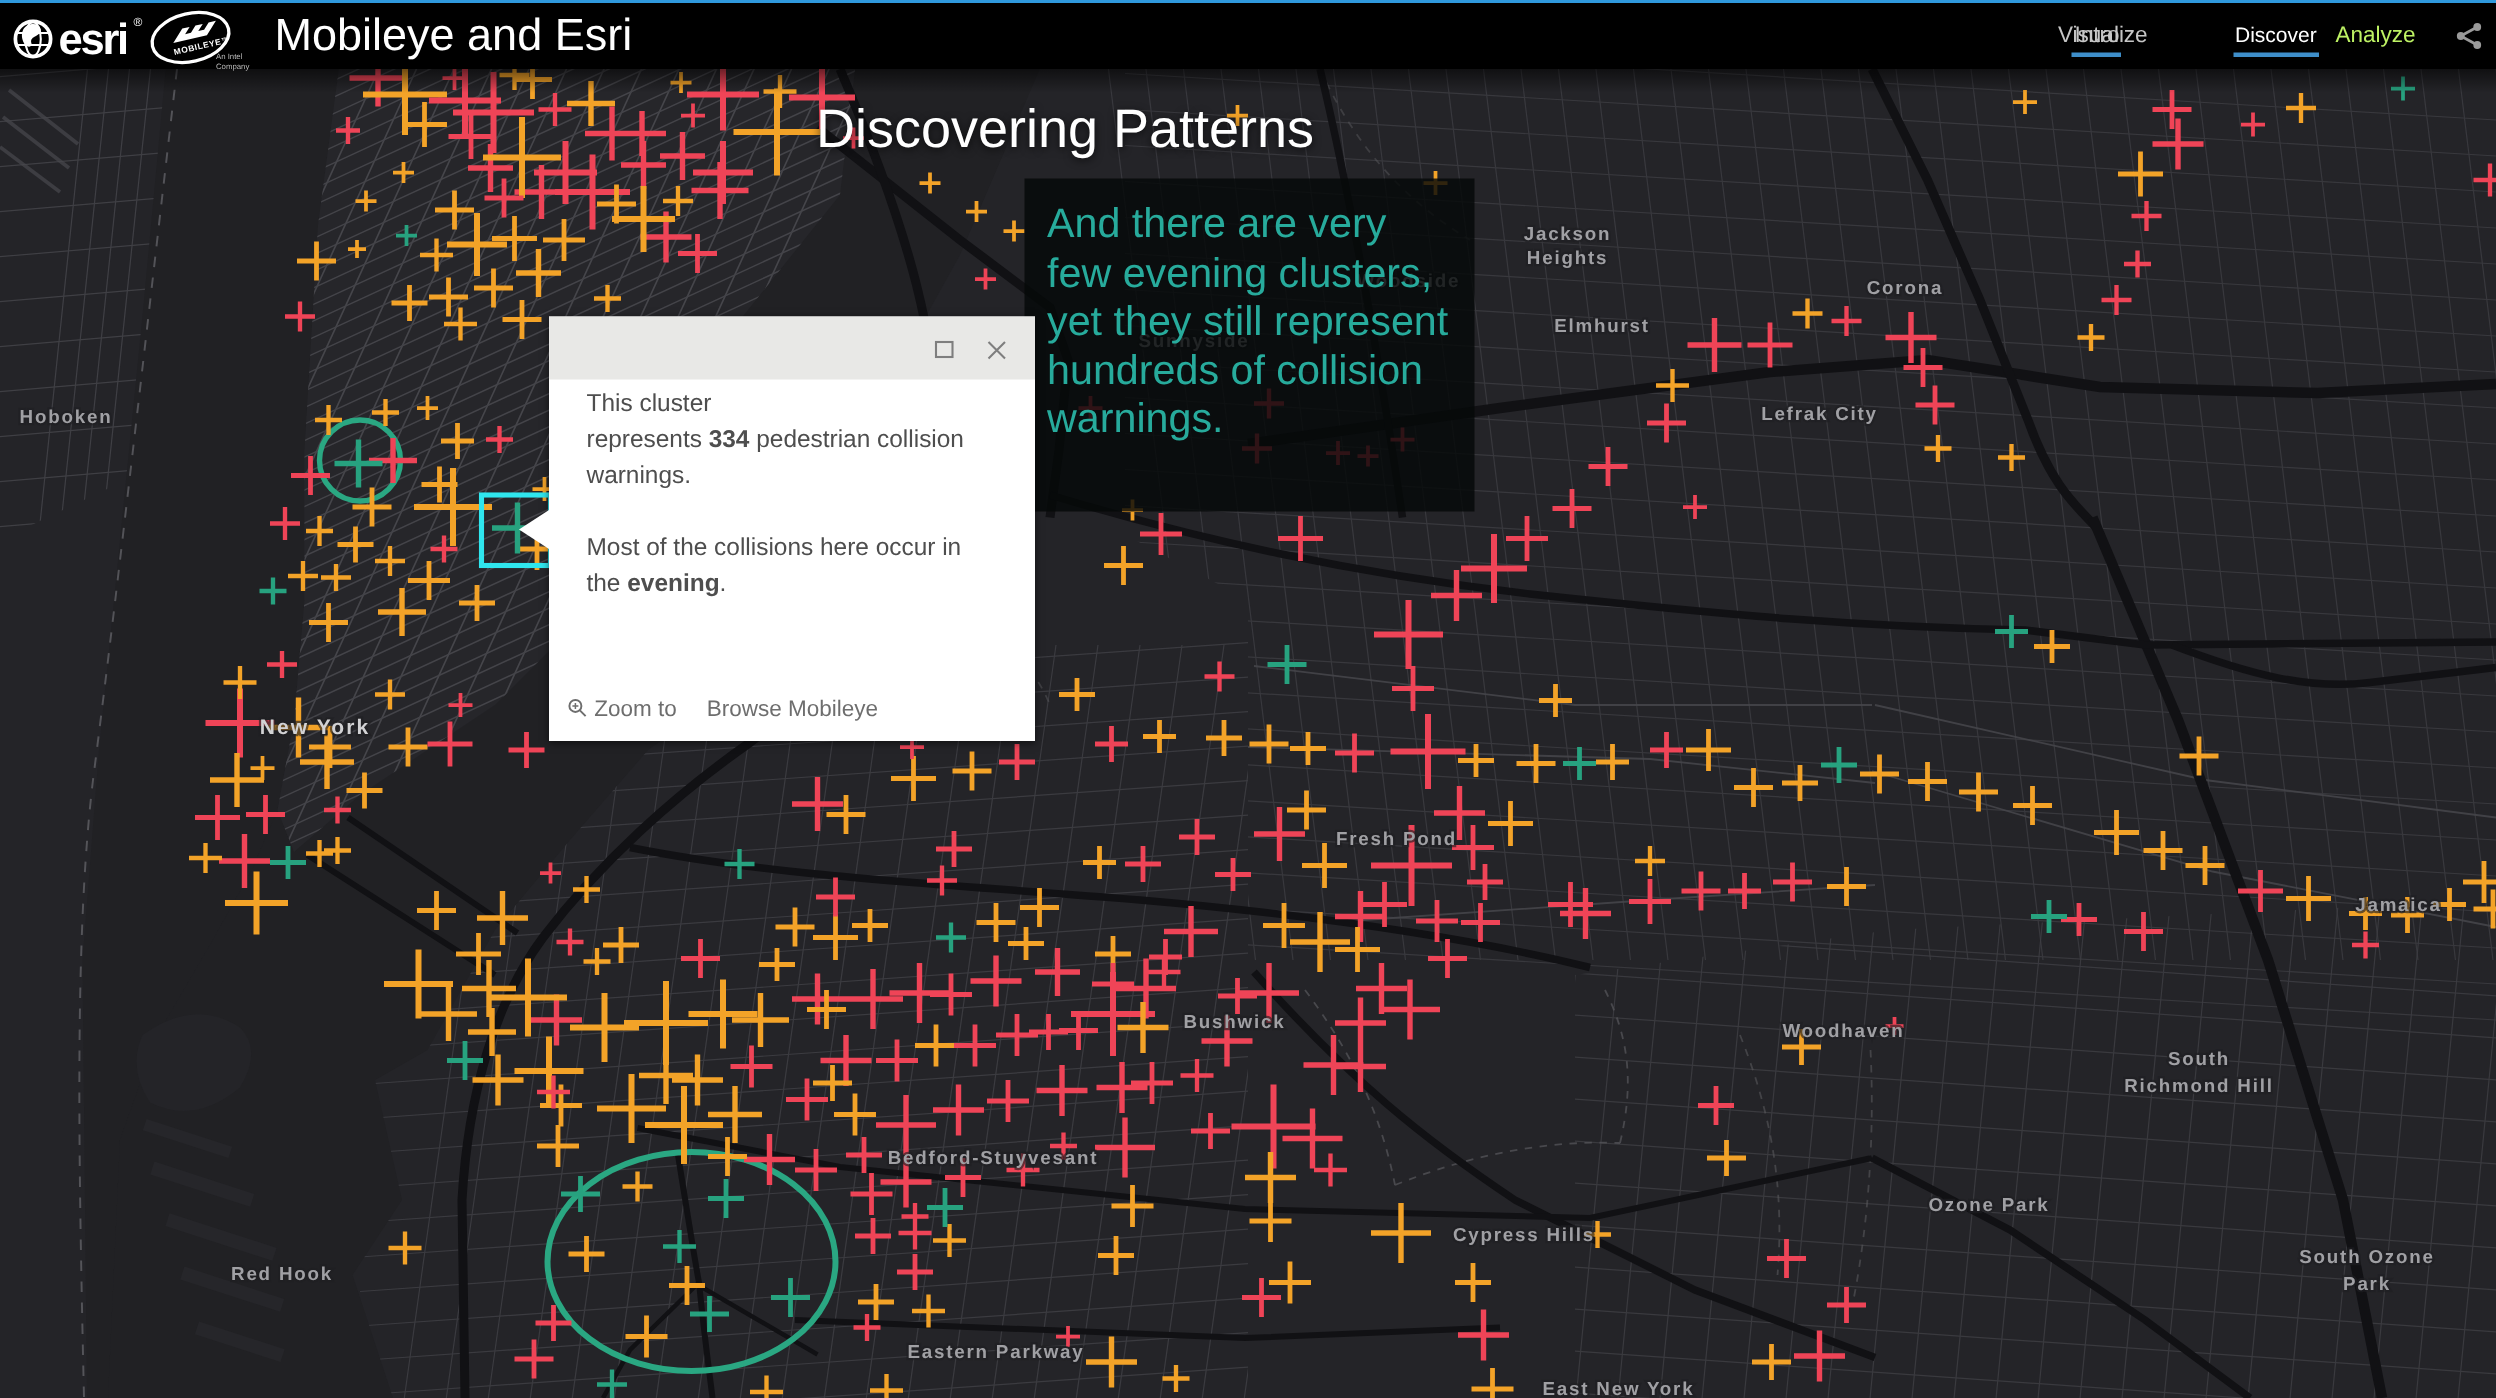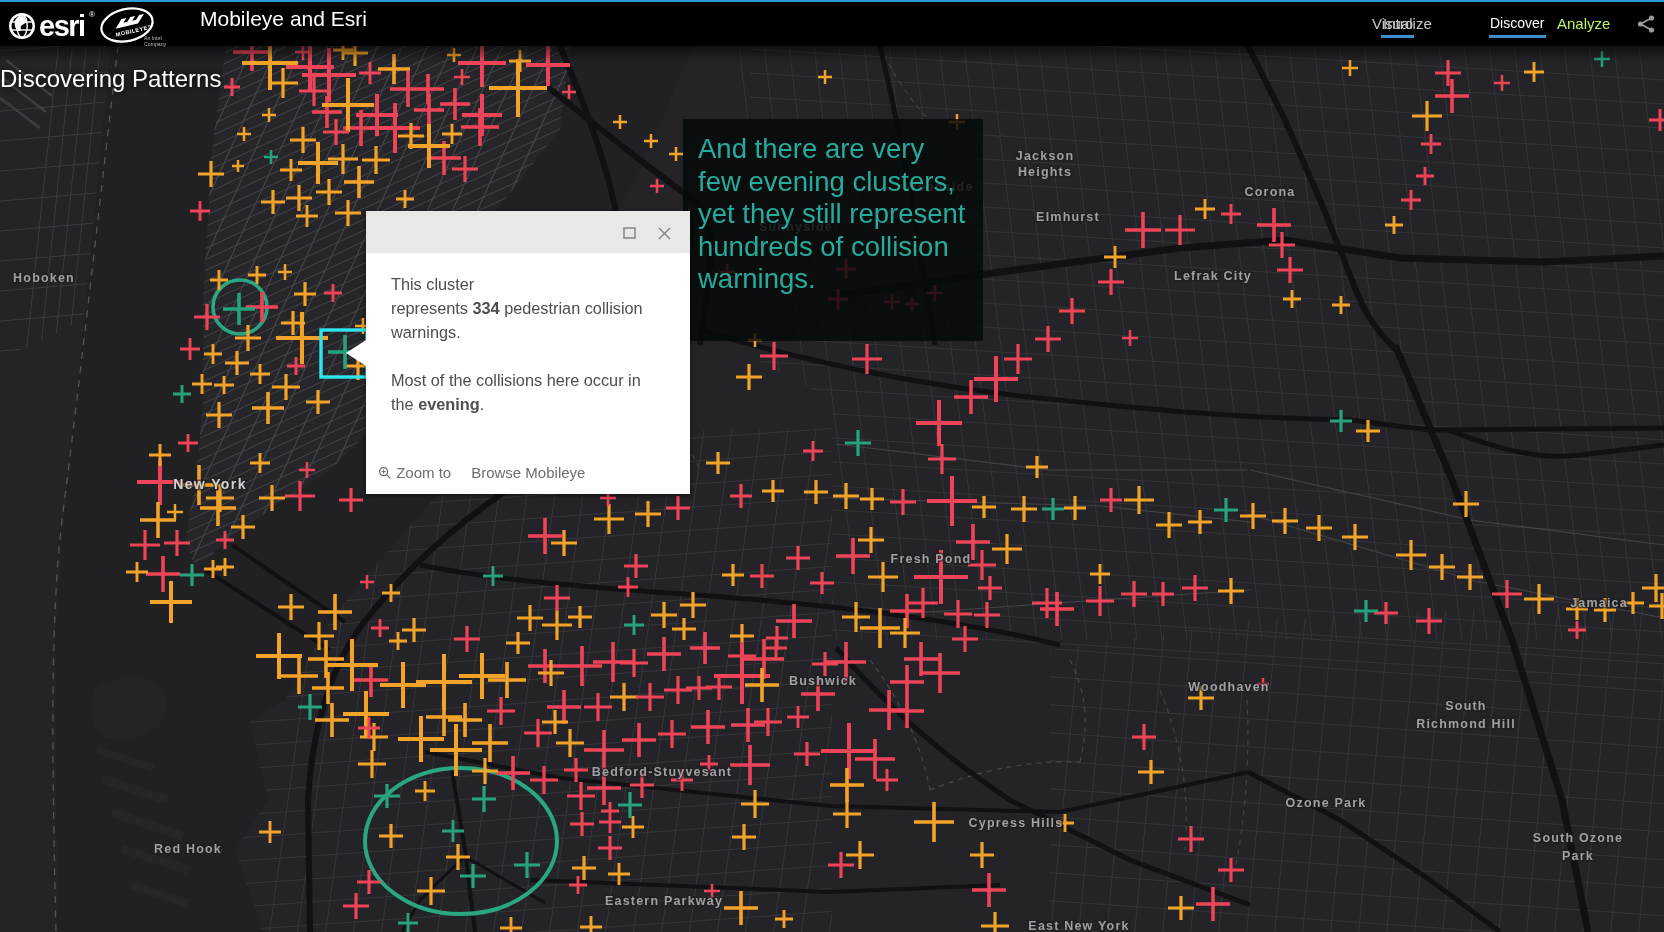--- a/index.html
+++ b/index.html
@@ -1,34 +1,34 @@
 <!DOCTYPE html>
 <html><head><meta charset="utf-8">
 <style>
 *{margin:0;padding:0;box-sizing:border-box}
 html,body{width:1664px;height:932px;overflow:hidden;background:#000;font-family:"Liberation Sans",sans-serif}
 #stage{position:relative;width:1664px;height:932px}
 #map{position:absolute;left:0;top:0}
 #topline{position:absolute;left:0;top:0;width:1664px;height:2px;background:#2f99dd;z-index:30}
 #hdr{position:absolute;left:0;top:2px;width:1664px;height:44px;background:#000;z-index:25}
 #hdrshadow{position:absolute;left:0;top:46px;width:1664px;height:16px;background:linear-gradient(rgba(0,0,0,.55),rgba(0,0,0,0));z-index:5}
-#title{position:absolute;left:0;top:65px;width:1420px;text-align:left;color:#fff;font-size:24px;font-weight:300;letter-spacing:0px;z-index:6;text-shadow:0 1px 6px rgba(0,0,0,.7)}
+#title{position:absolute;left:0;top:65px;width:1420px;text-align:center;color:#fff;font-size:36px;font-weight:300;letter-spacing:0px;z-index:6;text-shadow:0 1px 6px rgba(0,0,0,.7)}
 #tealbox{position:absolute;left:683px;top:119px;width:300px;height:222px;background:rgba(5,8,8,0.82);z-index:6;padding:14px 0 0 15px}
 #tealbox .t{color:#27ab9c;font-size:27.5px;line-height:32.5px;font-weight:400}
 #popup{position:absolute;left:366px;top:211px;width:324px;height:283px;background:#fff;z-index:10;box-shadow:0 1px 5px rgba(0,0,0,.55)}
 #popup .bar{height:42px;background:#e8e8e6;position:relative}
-#popup .body{padding:19px 20px 0 25px;color:#4e4e4e;font-size:16.3px;line-height:24px}
+#popup .body{padding:4px 20px 0 25px;color:#4e4e4e;font-size:16.3px;line-height:24px}
 #popup .foot{position:absolute;left:0;bottom:13px;width:100%;padding-left:12px;color:#6e6e6e;font-size:15px}
 #popup .foot span{margin-right:20px}
 #ptr{position:absolute;left:-20px;top:129px;width:0;height:0;border-top:13px solid transparent;border-bottom:13px solid transparent;border-right:20px solid #fff}
 .navs{position:absolute;top:0;height:46px;z-index:40;color:#b9b9b9;font-size:15.5px}
 .nav-it{position:absolute;top:13px}
 .nav-ul{position:absolute;top:35px;height:3px;background:#3e8ec9}
 #share{position:absolute;right:8px;top:14px;z-index:40}
-#hdrtitle{position:absolute;left:200px;top:7px;color:#fff;font-size:21px;font-weight:300;z-index:40}
+#hdrtitle{position:absolute;left:183px;top:7px;color:#fff;font-size:30px;font-weight:300;z-index:40}
 #logos{position:absolute;left:0;top:2px;z-index:40}
 </style></head>
 <body>
 <div id="stage">
 <svg id="map" width="1664" height="932" viewBox="0 0 1664 932">
 <defs>
 <clipPath id="nj">
           <path d="M0,30 L112,30 L96,200 L84,320 L0,360 Z"></path>
         </clipPath>
 <clipPath id="manh">

